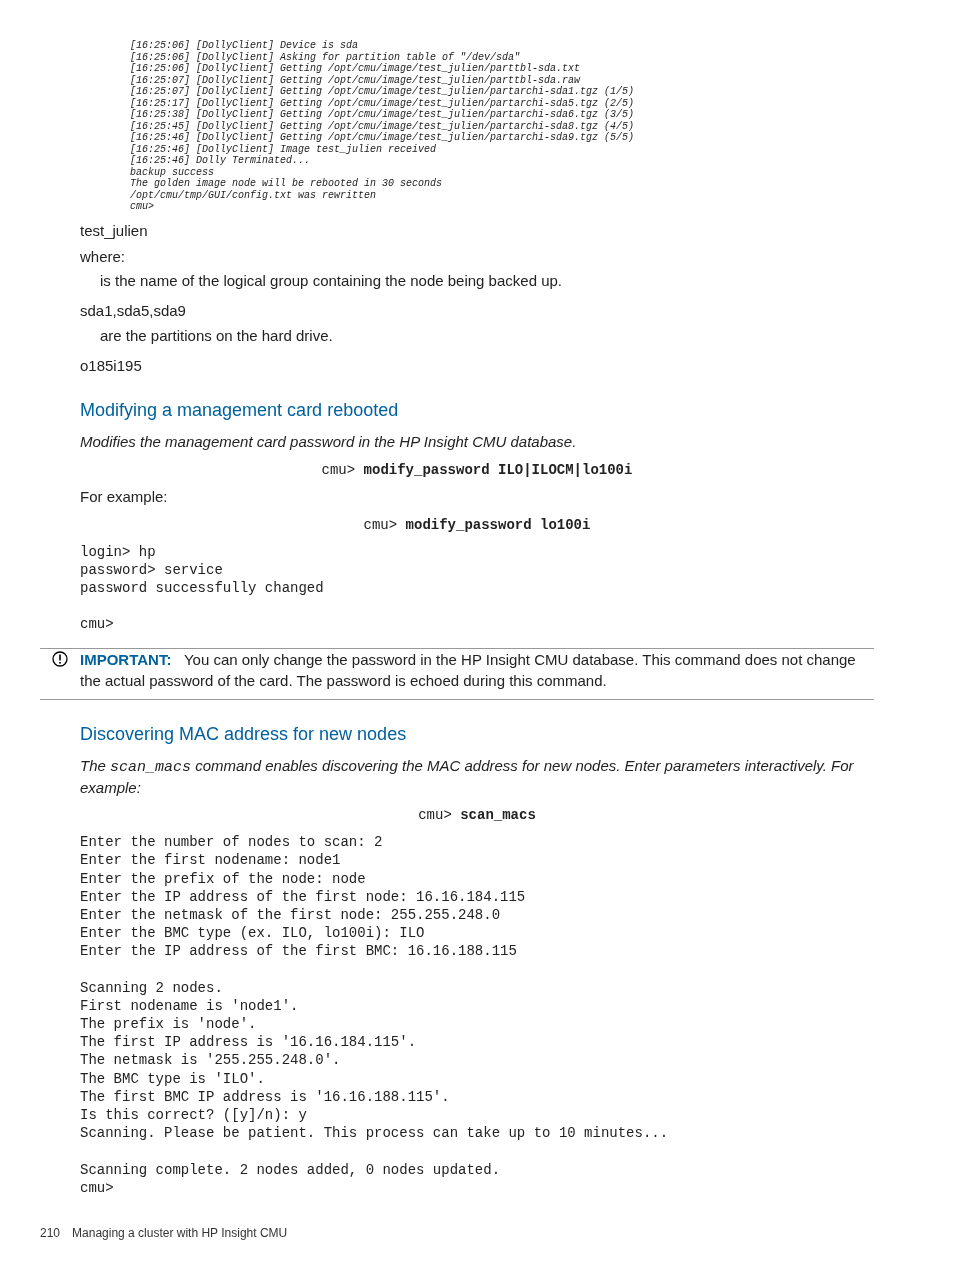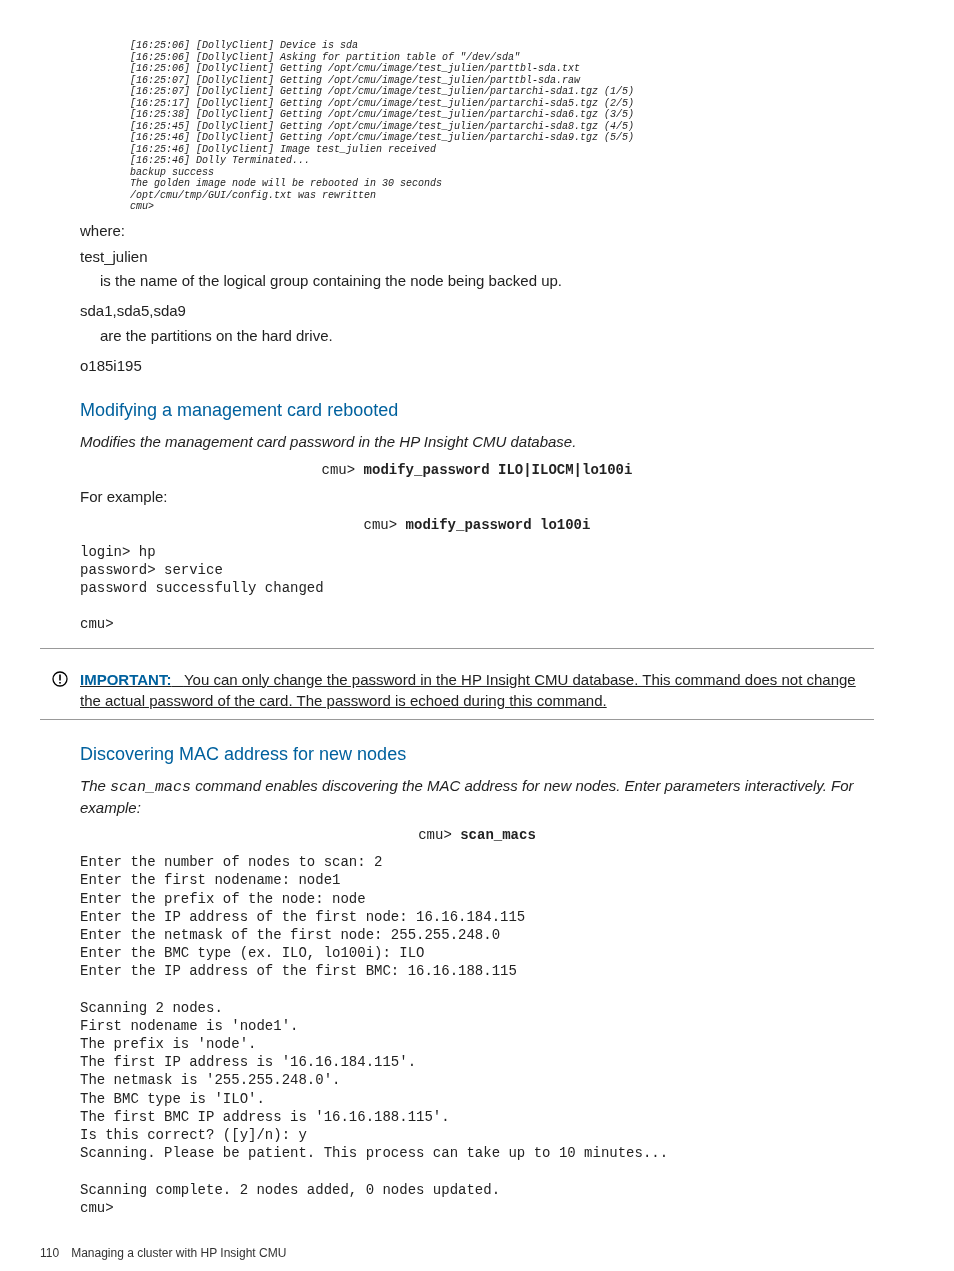--- a/index.html
+++ b/index.html
@@ -62,24 +62,23 @@
     font-family: "Courier New", monospace;
     font-size: 14px;
     white-space: pre;
     margin: 4px 0 12px 0;
     line-height: 1.3;
   }
   .important-block {
     border-top: 1px solid #999;
     border-bottom: 1px solid #999;
     margin: 14px 0 14px -40px;
-    padding: 20px 0 8px 0;
+    padding: 0 0 8px 0;
     display: flex;
     align-items: flex-start;
-    text-decoration: underline;
   }
   .important-icon {
     width: 40px;
     flex: 0 0 40px;
     display: flex;
     justify-content: center;
     padding-top: 2px;
   }
   .important-icon svg {
     width: 16px;
@@ -119,22 +118,22 @@
 [16:25:45] [DollyClient] Getting /opt/cmu/image/test_julien/partarchi-sda8.tgz (4/5)
 [16:25:46] [DollyClient] Getting /opt/cmu/image/test_julien/partarchi-sda9.tgz (5/5)
 [16:25:46] [DollyClient] Image test_julien received
 [16:25:46] Dolly Terminated...
 backup success
 The golden image node will be rebooted in 30 seconds
 /opt/cmu/tmp/GUI/config.txt was rewritten
 cmu&gt;</pre>
 
 <div class="term-list">
+  <div class="term">test_julien</div>
   <div class="term">where:</div>
-  <div class="term">test_julien</div>
   <div class="def">is the name of the logical group containing the node being backed up.</div>
   <div class="term">sda1,sda5,sda9</div>
   <div class="def">are the partitions on the hard drive.</div>
   <div class="term">o185i195</div>
 </div>
 
 <h2 class="section">Modifying a management card rebooted</h2>
 <p class="body intro">Modifies the management card password in the HP Insight CMU database.</p>
 
 <div class="cmdline">
@@ -188,14 +187,14 @@
 The netmask is '255.255.248.0'.
 The BMC type is 'ILO'.
 The first BMC IP address is '16.16.188.115'.
 Is this correct? ([y]/n): y
 Scanning. Please be patient. This process can take up to 10 minutes...
 
 Scanning complete. 2 nodes added, 0 nodes updated.
 cmu&gt;</pre>
 
 <div class="footer">
-  <span class="pagenum">110</span><span>Managing a cluster with HP Insight CMU</span>
+  <span class="pagenum">210</span><span>Managing a cluster with HP Insight CMU</span>
 </div>
 
 </body></html>

